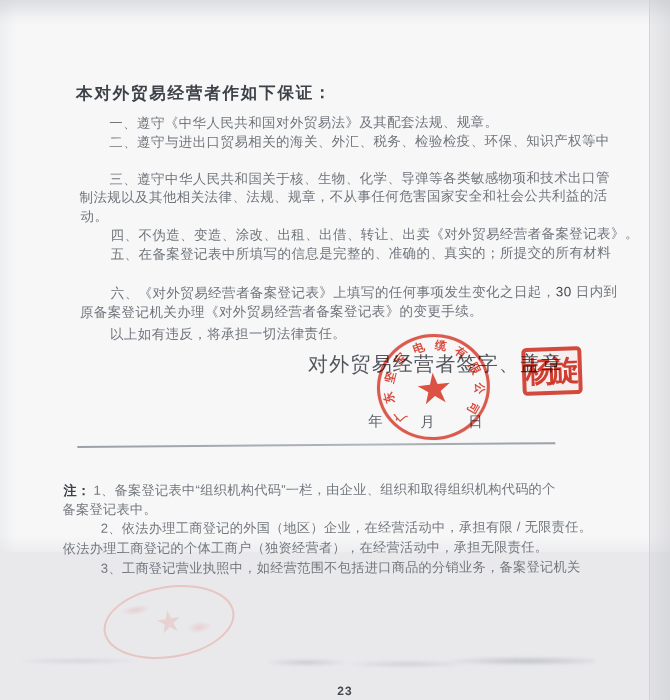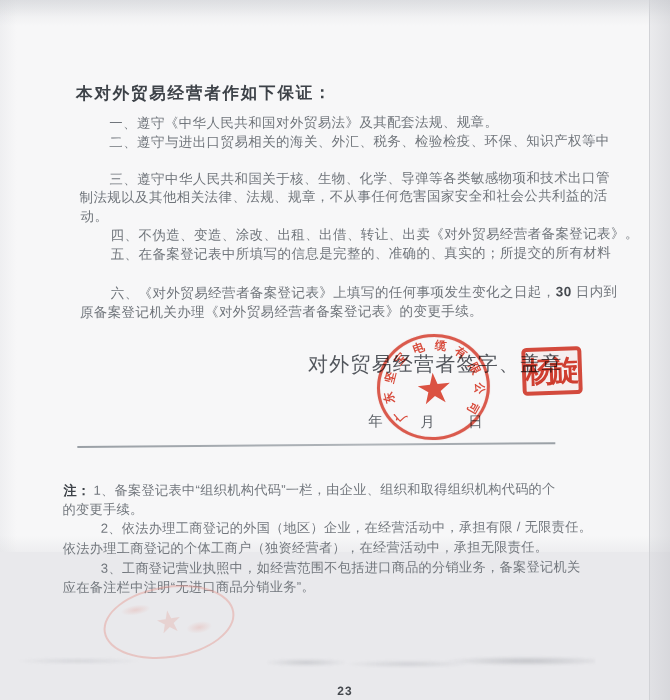--- a/index.html
+++ b/index.html
@@ -53,21 +53,21 @@
   .b2{top:151px;left:79px}
   .b3{top:170px;left:110px}
   .b4{top:188px;left:80px}
   .b5{top:207px;left:81px}
   .b6{top:226px;left:111px}
   .b7{top:245px;left:111px}
   .b8{top:264px;left:80px}
   .b9{top:284px;left:111px}
   .b10{top:303px;left:80px}
   .b11{top:325px;left:110px}
-  .num-bold{font-weight:bold;color:#464a50;letter-spacing:.5px;}
+  .num-bold{font-weight:normal;color:#464a50;letter-spacing:.5px;}
 
   .sig-label{
     position:absolute;left:308px;top:351px;white-space:nowrap;
     font-size:20px;letter-spacing:1.2px;color:#53575d;
   }
   .date-char{position:absolute;font-size:14.5px;color:#5a5f65;}
   .date-y{left:368px;top:412px}
   .date-m{left:420px;top:413px}
   .date-d{left:468px;top:413px}
 
@@ -172,37 +172,37 @@
     <div class="bl b1">二、遵守与进出口贸易相关的海关、外汇、税务、检验检疫、环保、知识产权等中</div>
     <div class="bl b3">三、遵守中华人民共和国关于核、生物、化学、导弹等各类敏感物项和技术出口管</div>
     <div class="bl b4">制法规以及其他相关法律、法规、规章，不从事任何危害国家安全和社会公共利益的活</div>
     <div class="bl b5">动。</div>
     <div class="bl b6">四、不伪造、变造、涂改、出租、出借、转让、出卖《对外贸易经营者备案登记表》。</div>
     <div class="bl b7">五、在备案登记表中所填写的信息是完整的、准确的、真实的；所提交的所有材料</div>
     <div class="bl b9">
       <span>六、《对外贸易经营者备案登记表》上填写的任何事项发生变化之日起，</span><span class="num-bold">30</span><span> 日内到</span>
     </div>
     <div class="bl b10">原备案登记机关办理《对外贸易经营者备案登记表》的变更手续。</div>
+    <div class="bl b11">以上如有违反，将承担一切法律责任。</div>
 
     <div class="sig-label">对外贸易经营者签字、盖章</div>
 
     <span class="date-char date-y">年</span>
     <span class="date-char date-m">月</span>
     <span class="date-char date-d">日</span>
 
     <div class="sep-line"></div>
 
     <div class="nl n0">
       <span class="note-label">注：</span><span>1、备案登记表中“组织机构代码”一栏，由企业、组织和取得组织机构代码的个</span>
     </div>
-    <div class="nl n1">的变更手续。</div>
+    <div class="nl n1">备案登记表中。</div>
     <div class="nl n2">2、依法办理工商登记的外国（地区）企业，在经营活动中，承担有限 / 无限责任。</div>
     <div class="nl n3">依法办理工商登记的个体工商户（独资经营者），在经营活动中，承担无限责任。</div>
     <div class="nl n4">3、工商登记营业执照中，如经营范围不包括进口商品的分销业务，备案登记机关</div>
-    <div class="nl n5">应在备注栏中注明“无进口商品分销业务”。</div>
 
     <div class="page-number">23</div>
   </div>
 
   <div class="company-seal">
     <div class="seal-ring"></div>
     <span class="ringchar r0">广</span>
     <span class="ringchar r1">东</span>
     <span class="ringchar r2">坚</span>
     <span class="ringchar r3">宝</span>

